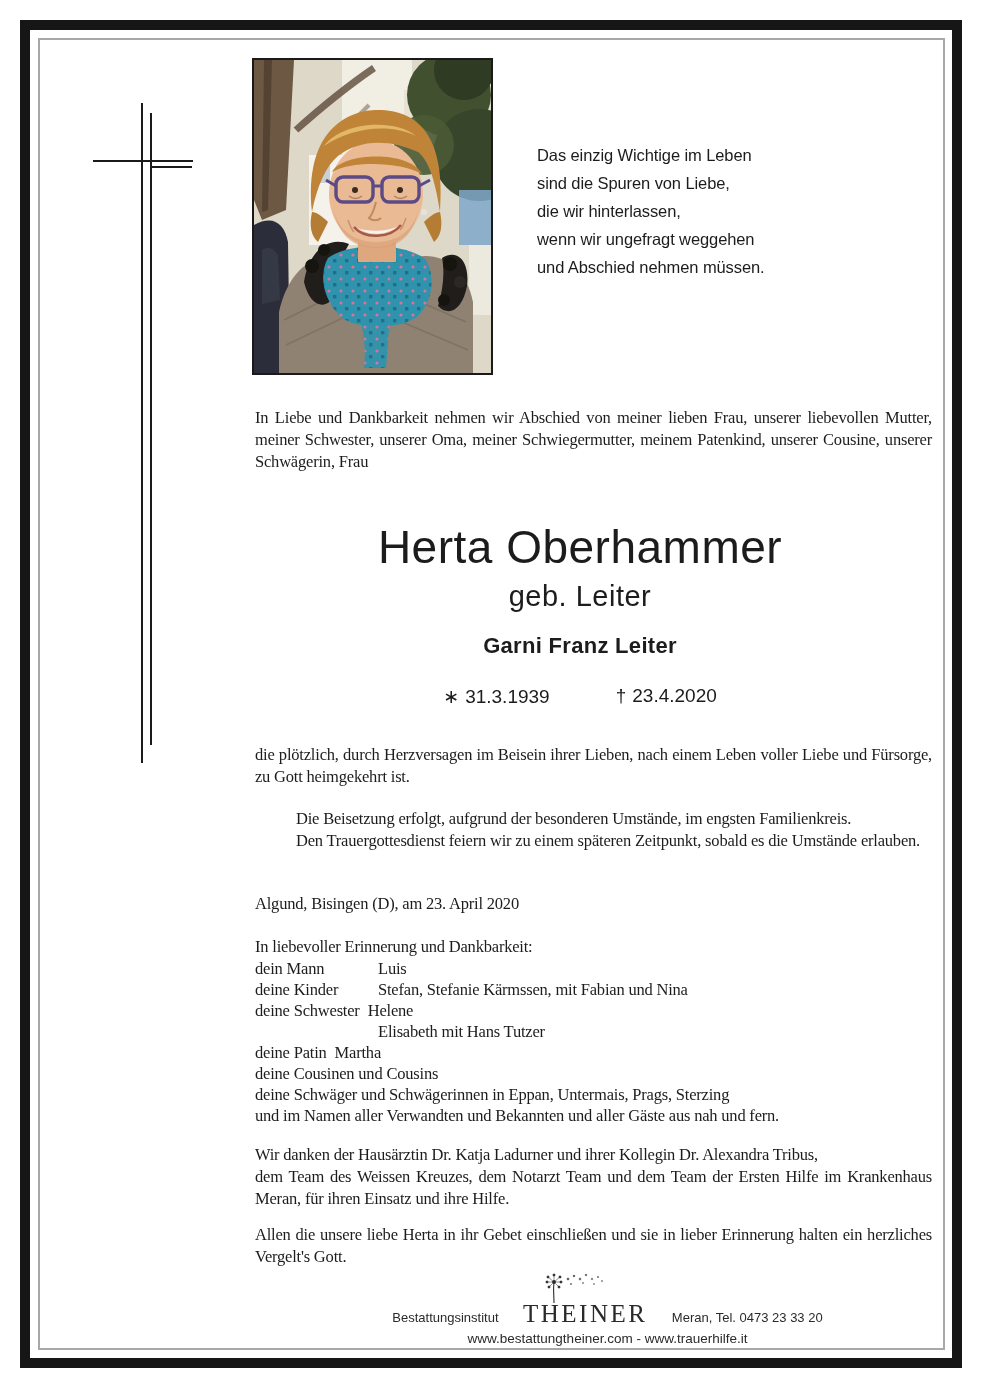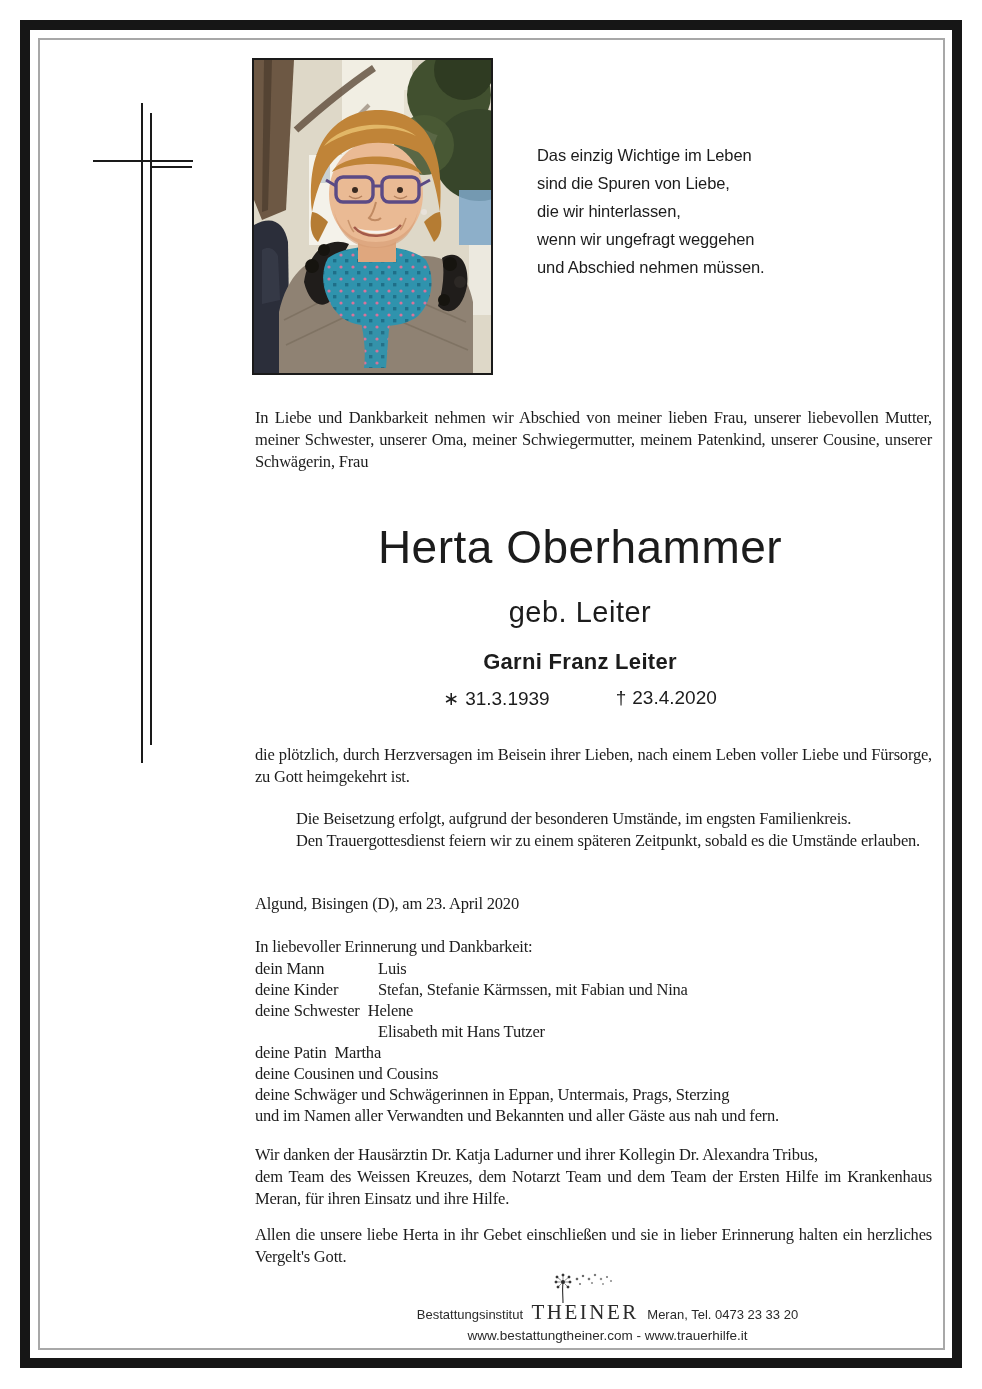--- a/index.html
+++ b/index.html
@@ -36,32 +36,32 @@
   .family  { top:958px; line-height:21px; }
   .fam-row { white-space:nowrap; }
   .lbl-wide   { display:inline-block; width:123px; }
   .lbl-narrow { display:inline-block; margin-right:8px; }
   .thanks  { top:1144px; }
   .closing { top:1224px; }
 
   
   .nameblock { position:absolute; left:255px; top:524px; width:650px; text-align:center; }
   .d-name  { font-size:46px; font-weight:normal; line-height:46px; letter-spacing:0.5px; }
-  .d-maiden{ font-size:29px; margin-top:26px; letter-spacing:0.5px; }
+  .d-maiden{ font-size:29px; margin-top:10px; letter-spacing:0.5px; }
   .d-res   { font-size:22px; font-weight:bold; margin-top:20px; letter-spacing:0.3px; }
-  .d-dates { margin-top:12px; font-size:19px; display:flex; justify-content:center; gap:66px; }
+  .d-dates { margin-top:26px; font-size:19px; display:flex; justify-content:center; gap:66px; }
   .d-dates .sym { margin-right:6px; }
 
   
   .footer { position:absolute; left:255px; top:1272px; width:705px; text-align:center; color:#2a2a2a; }
   .f-line1 { margin-top:28px; white-space:nowrap; }
   .f-small { font-size:13px; font-family:"Liberation Sans", sans-serif; }
   .f-brand {
     position:relative; display:inline-block; font-family:"Liberation Serif", serif;
-    font-size:21px; letter-spacing:2.5px; margin:0 4px; vertical-align:baseline;
+    font-size:25px; letter-spacing:2.5px; margin:0 20px; vertical-align:baseline;
   }
   .f-brand svg { position:absolute; left:18px; top:-27px; }
   .f-line2 { font-size:13.5px; margin-top:3px; }
 </style>
 </head>
 <body>
 
 <div class="page">
 
   <div class="frame-black"></div>

